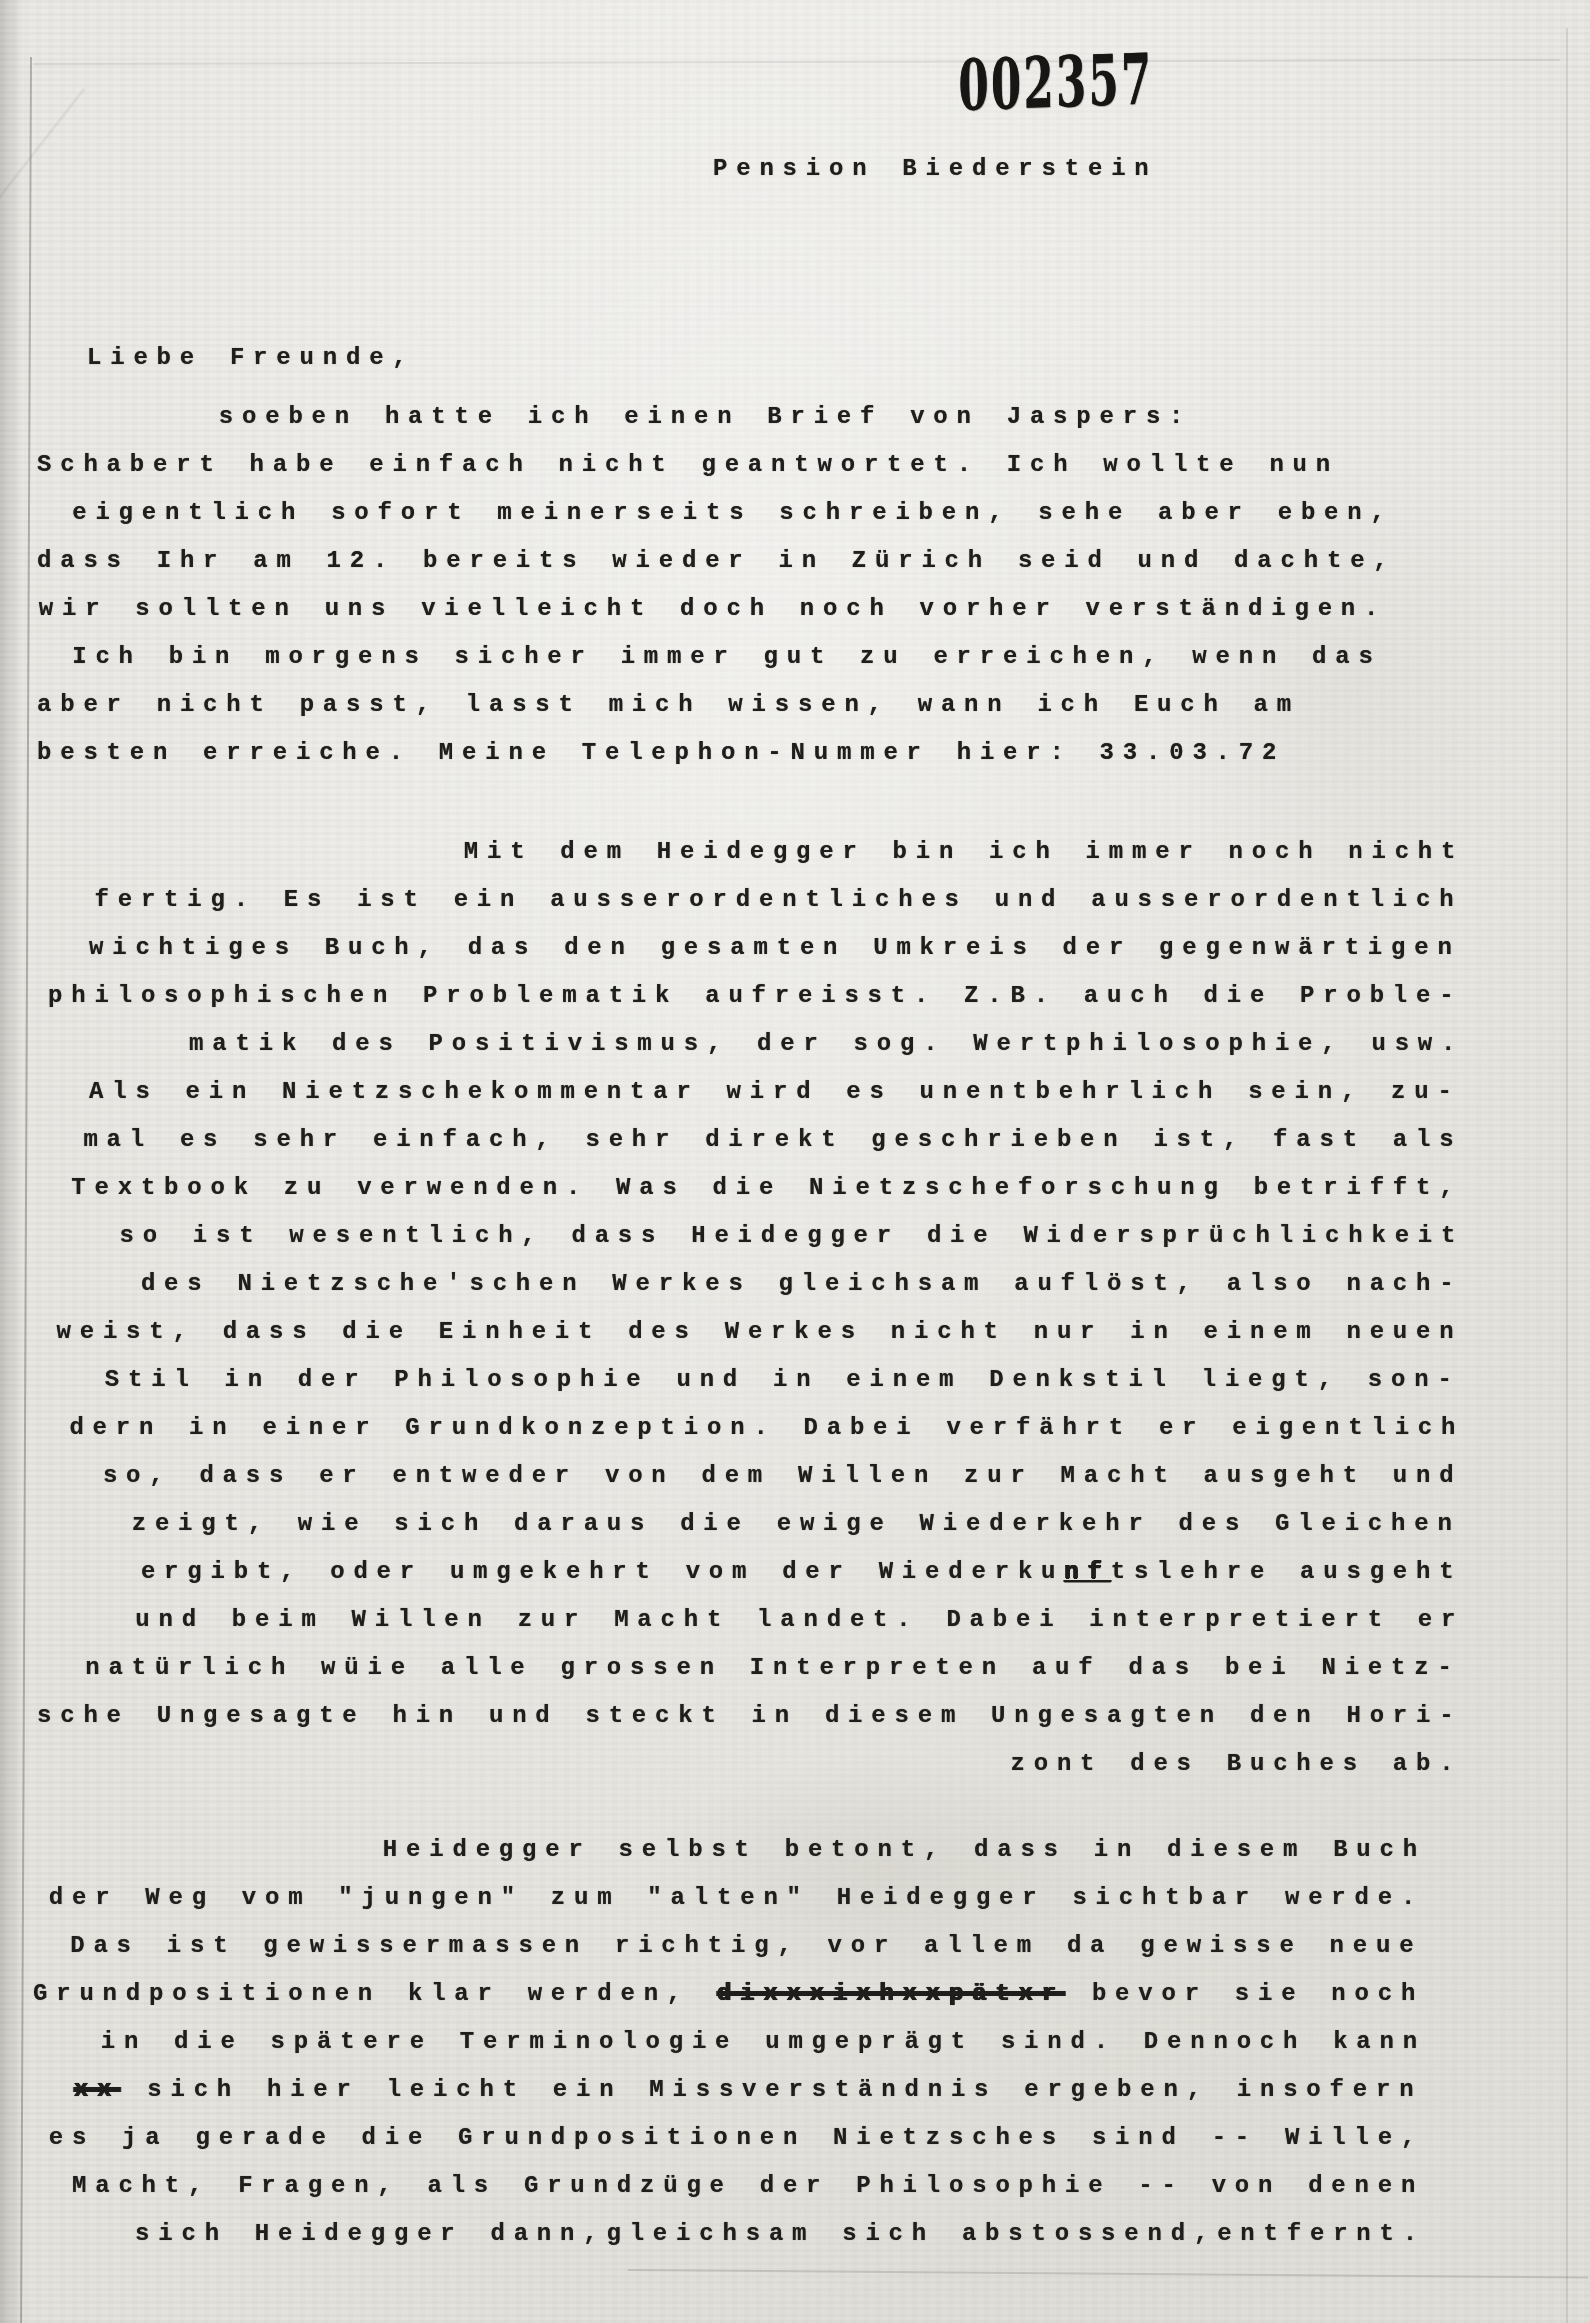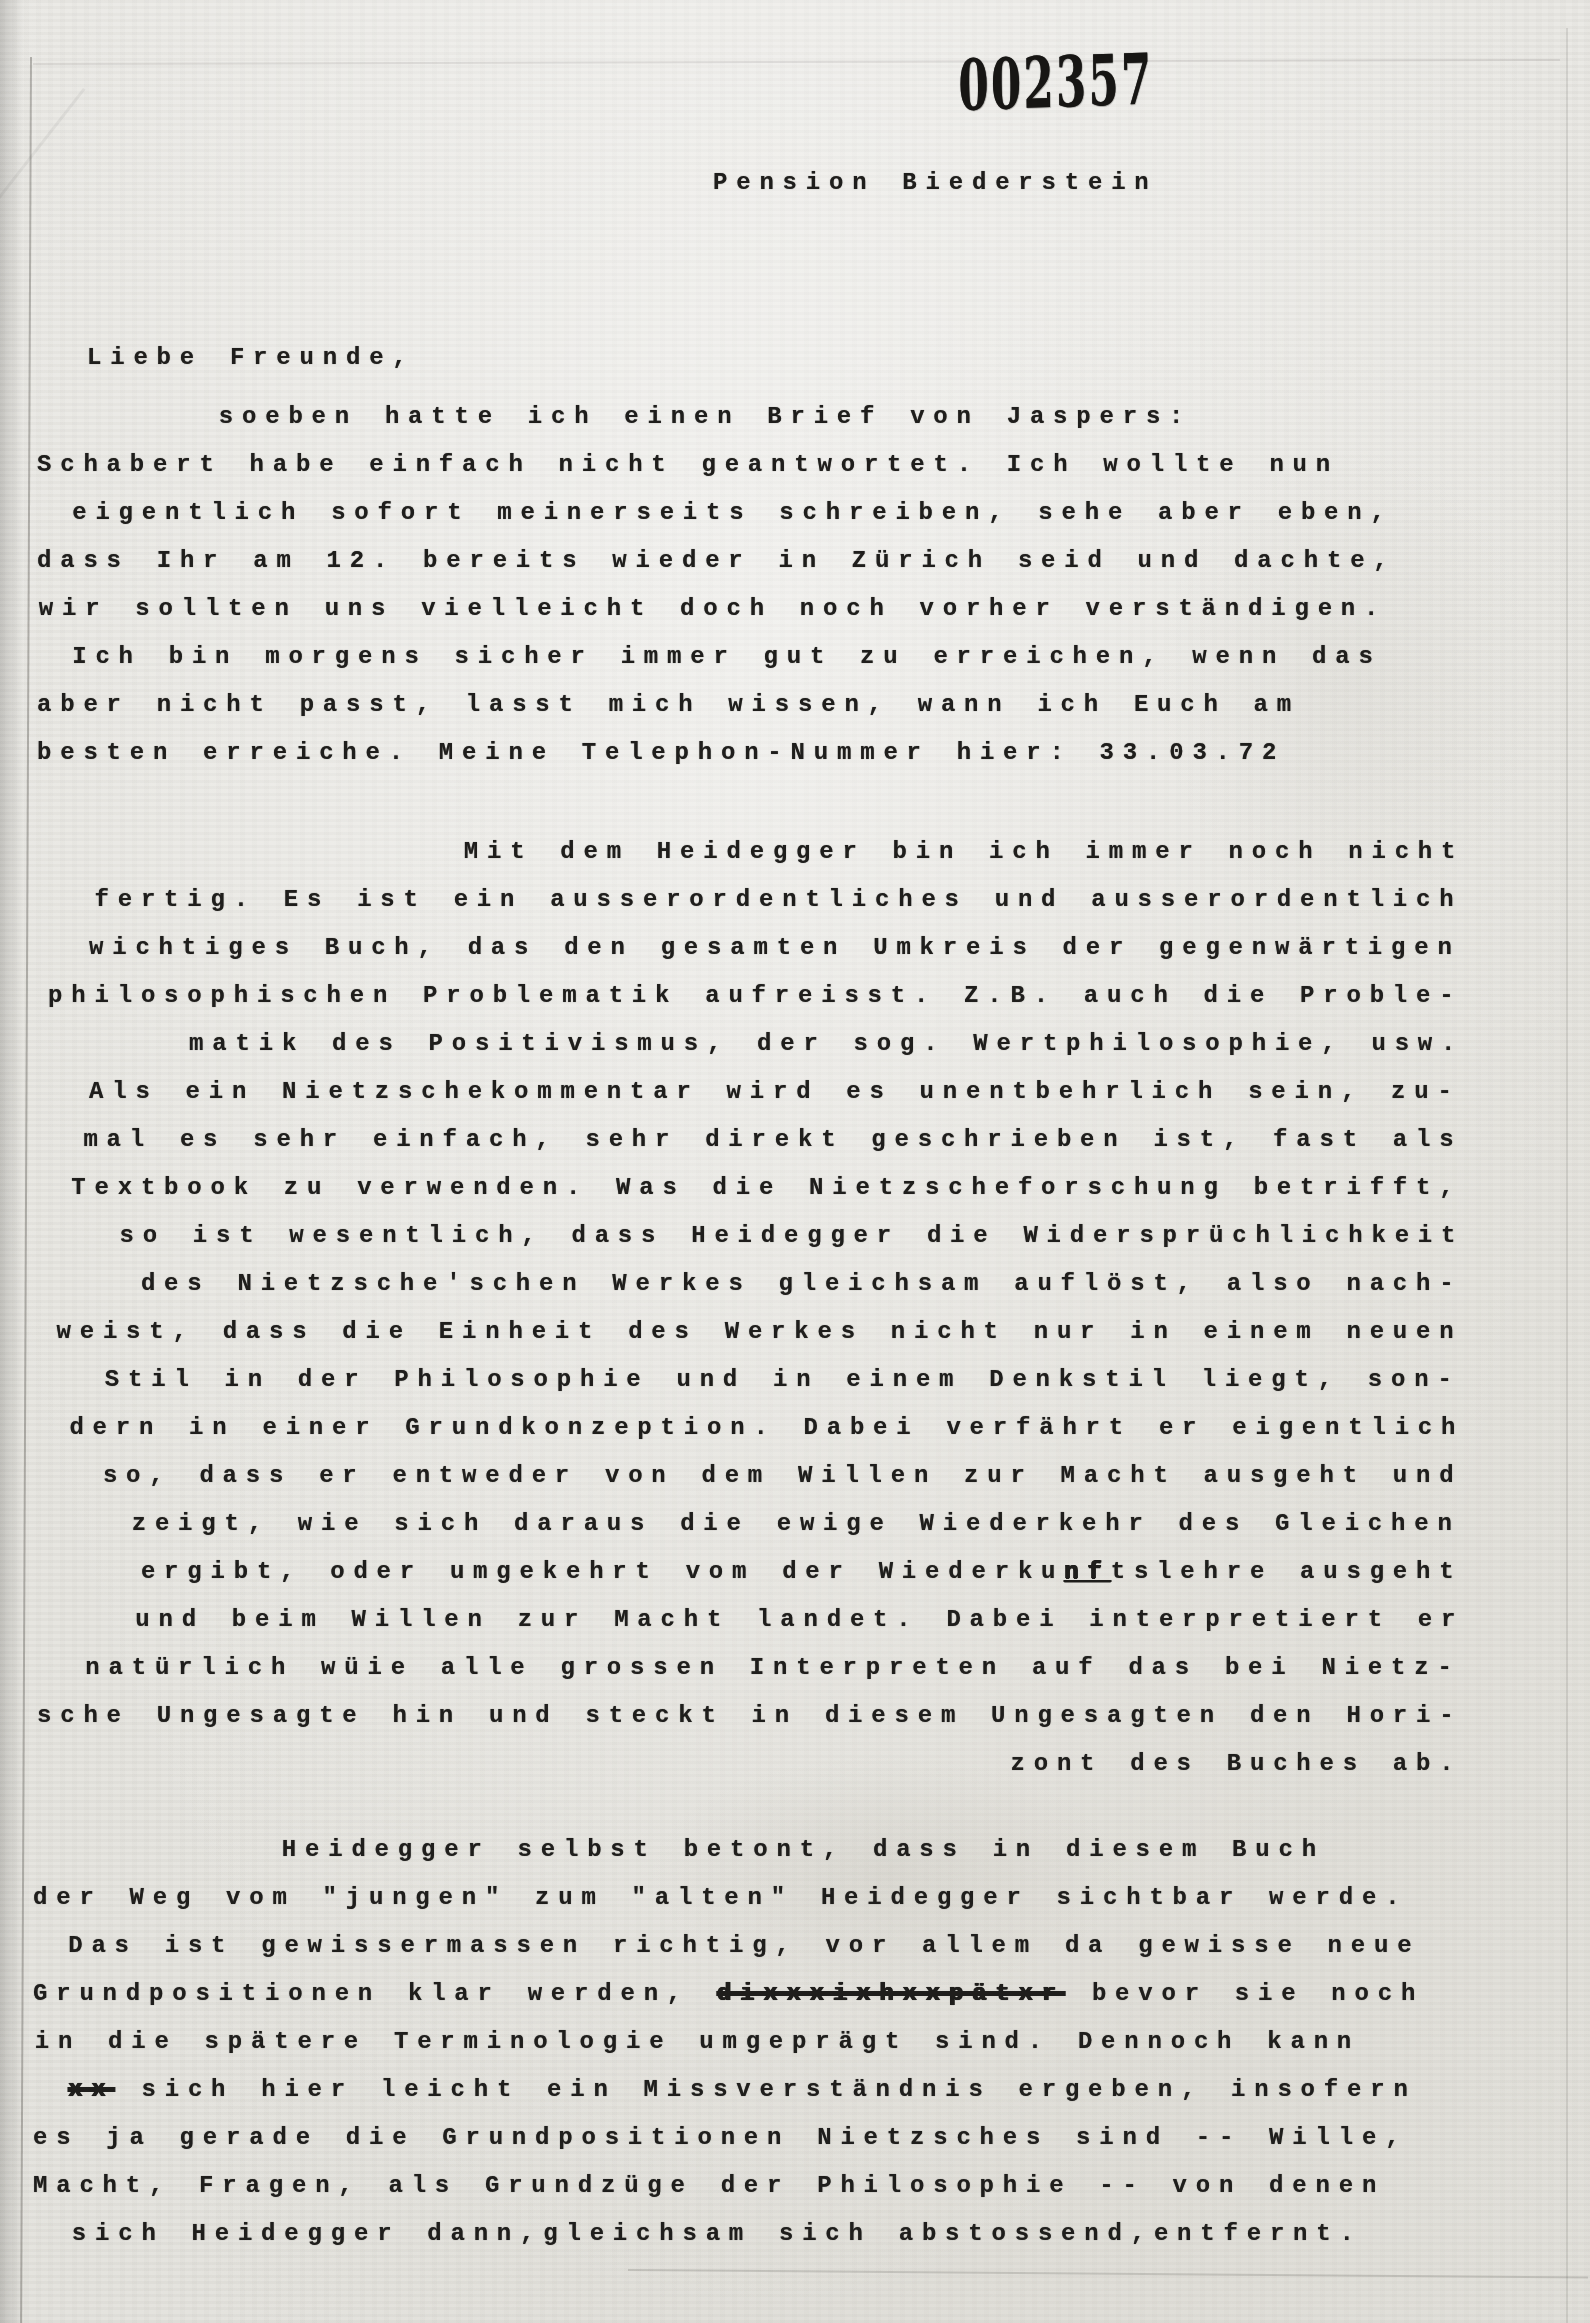--- a/index.html
+++ b/index.html
@@ -41,29 +41,29 @@
     letter-spacing:8.8px;
     word-spacing:3.7px;
     white-space:pre;
     color:#1f1e1c;
     text-shadow:0 0 0.9px rgba(25,24,22,0.65);
   }
   .line{height:48px;line-height:48px;}
   .para{position:absolute;}
   .para1{left:37px;top:393px;}
   .para2{left:37px;top:828px;text-align:right;}
-  .para3{left:33px;top:1826px;}
+  .para3{left:33px;top:1826px;text-align:right;}
   .para1 .line:first-child{text-indent:180px;}
   .para2 .line:first-child{text-indent:222px;}
   .para3 .line:first-child{text-indent:247px;}
   .para .line:nth-child(3n){transform:translateX(-1.8px);margin-left:37px;}
   .para .line:nth-child(4n+1){transform:translateX(1.8px);}
 
   .salutation{position:absolute;left:55px;top:334px;line-height:48px;margin-left:32px;}
-  .lh1{position:absolute;left:713px;top:159px;line-height:48px;}
+  .lh1{position:absolute;left:713px;top:145px;line-height:48px;}
   .lh2{position:absolute;left:707px;top:236px;line-height:48px;}
 
   .stamp{
     position:absolute;left:958px;top:44px;
     font-family:"DejaVu Serif","Liberation Serif",serif;
     font-weight:bold;font-size:70px;letter-spacing:3.7px;
     color:#171614;
     transform:scaleX(0.62) rotate(-1.2deg);transform-origin:left top;
     text-shadow:0 0 0.9px rgba(20,19,17,0.8), 0.9px 0.9px 0.9px rgba(20,19,17,0.25);
     white-space:pre;

